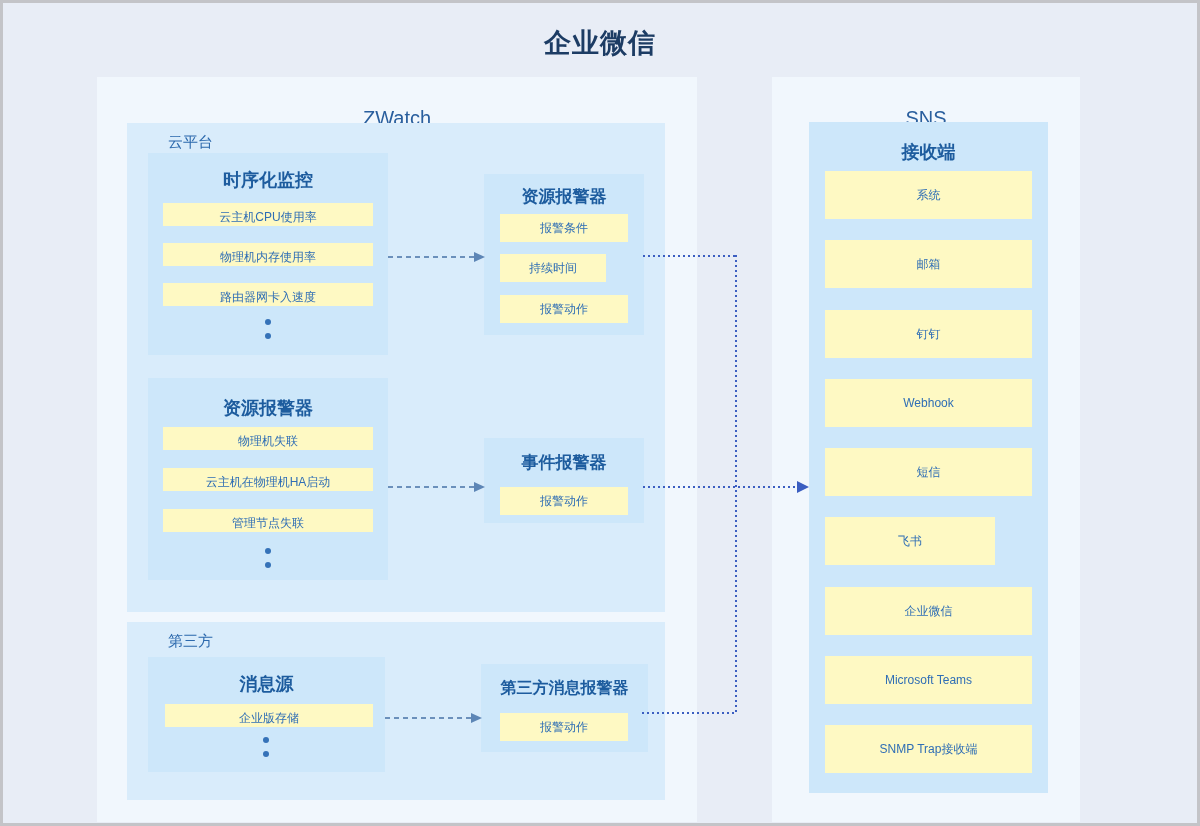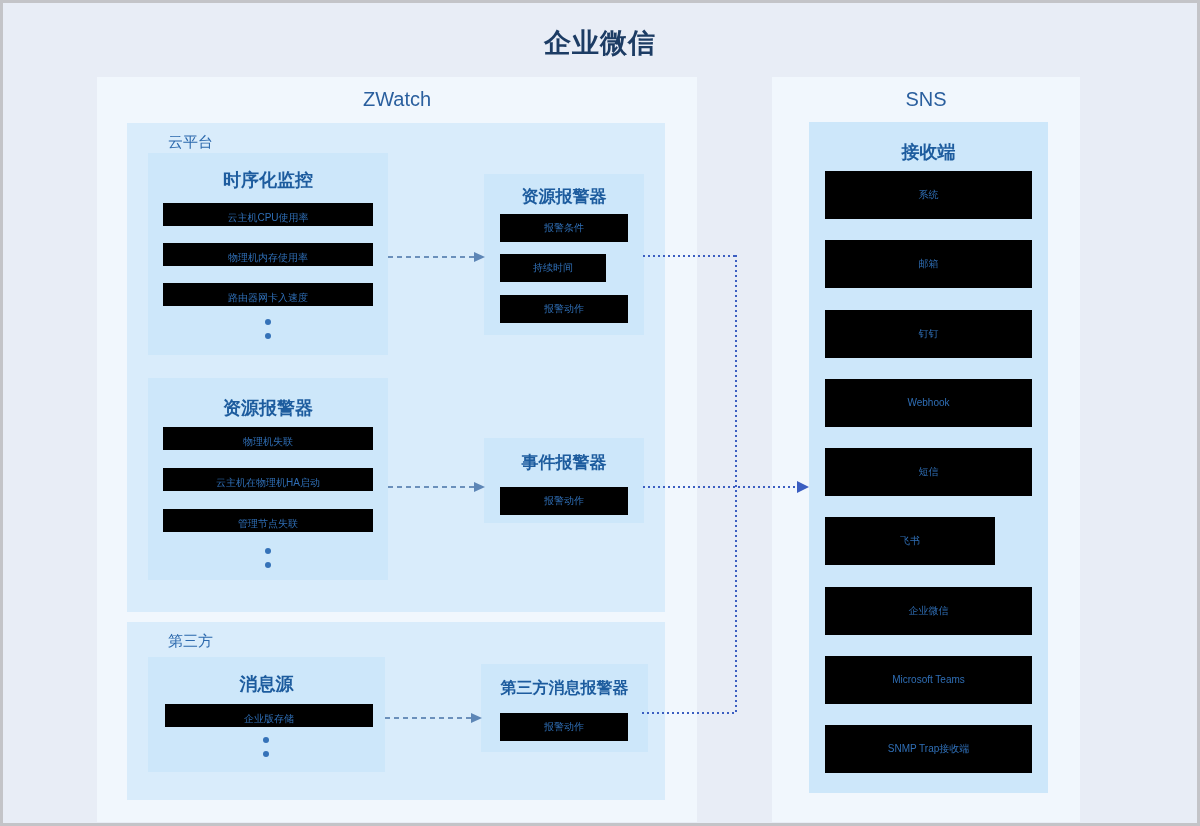--- a/index.html
+++ b/index.html
@@ -22,21 +22,21 @@
     text-align: center;
     font-size: 27px;
     font-weight: bold;
     color: #1c3c64;
     letter-spacing: 1px;
   }
 
   .big-panel { background: #f1f7fd; }
   .big-panel-header {
     position: absolute;
-    left: 0; top: 11px; width: 100%;
+    left: 0; top: 30px; width: 100%;
     text-align: center;
     font-size: 20px;
     color: #2a5f9e;
   }
 
   .group-panel { background: #d9ecfb; }
   .group-label {
     font-size: 15px;
     color: #2c69ad;
   }
@@ -48,23 +48,23 @@
     text-align: center;
     font-weight: 600;
     color: #1d5c9e;
   }
   .node-title.lg { font-size: 18px; }
   .node-title.md { font-size: 17px; }
   .node-title.sm { font-size: 16px; }
 
   .item {
     position: absolute;
-    background: #000000;
-    text-align: center;
-    font-size: 10px;
+    background: #fef9c3;
+    text-align: center;
+    font-size: 12px;
     color: #2f6eb5;
   }
   .item.h29 { height: 23px; line-height: 29px; }
   .item.h28 { height: 28px; line-height: 28px; }
   .item.h48 { height: 48px; line-height: 48px; }
 
   .ellipsis {
     position: absolute;
     display: flex;
     flex-direction: column;

